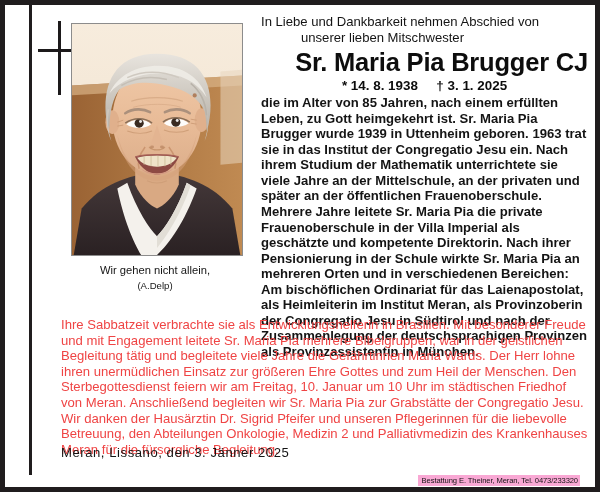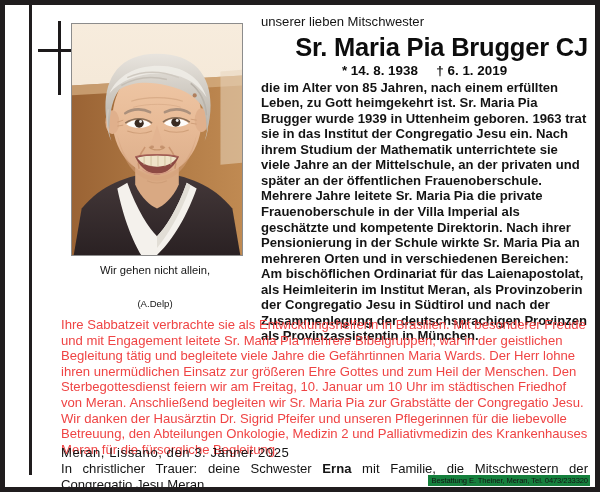--- a/index.html
+++ b/index.html
@@ -79,38 +79,38 @@
     width: 220px;
     text-align: center;
     font-size: 11.2px;
     line-height: 14.5px;
     color: #141414;
   }
   .quote .attrib {
     font-size: 9.6px;
     line-height: 14px;
     display: block;
-    margin-top: 19px;
+    margin-top: 1px;
   }
 
   
   .rcol {
     position: absolute;
     left: 256px;
     top: 9px;
     width: 327px;
   }
 
   .lede {
     font-size: 13.1px;
     line-height: 15.6px;
     text-align: justify;
     color: #141414;
   }
-  .lede .l2 { text-align: left; }
+  .lede .l2 { text-align: left; margin-left: 40px; }
 
   .name {
     font-size: 25.5px;
     font-weight: bold;
     line-height: 30px;
     letter-spacing: -0.2px;
     text-align: right;
     color: #0d0d0d;
     white-space: nowrap;
     margin-top: 2px;
@@ -170,27 +170,27 @@
     font-size: 13.1px;
     line-height: 15.6px;
     text-align: justify;
     color: #141414;
   }
   .mourners b { font-weight: bold; }
 
   
   .credit {
     position: absolute;
-    right: 5px;
+    right: 15px;
     bottom: 1px;
     font-size: 7.6px;
     line-height: 10px;
     color: #141414;
     letter-spacing: -0.1px;
-    background: #15803d;
+    background: #f9a8d4;
     padding: 1px 2px 0 4px;
     white-space: nowrap;
   }
 </style>
 </head>
 <body>
 
 <div id="notice">
   <div class="page">
 
@@ -301,44 +301,42 @@
       </svg>
     </div>
 
     <div class="quote">
       <span>Wir gehen nicht allein,</span><br>
       <span class="attrib">(A.Delp)</span>
     </div>
 
     <div class="rcol">
       <div class="lede">
+        <div>In Liebe und Dankbarkeit nehmen Abschied von</div>
         <div class="l2">unserer lieben Mitschwester</div>
       </div>
 
       <div class="name">Sr. Maria Pia Brugger CJ</div>
 
       <div class="dates">
         <span>*</span>
         <span>14. 8. 1938</span>
         <span class="gap"></span>
         <span>†</span>
-        <span>6. 1. 2019</span>
+        <span>3. 1. 2025</span>
       </div>
 
       <div class="rbody">
         <p class="last">die im Alter von 85 Jahren, nach einem erfüllten Leben, zu Gott heimgekehrt ist. Sr. Maria Pia Brugger wurde 1939 in Uttenheim geboren. 1963 trat sie in das Institut der Congregatio Jesu ein. Nach ihrem Studium der Mathematik unterrichtete sie viele Jahre an der Mittelschule, an der privaten und später an der öffentlichen Frauenoberschule. Mehrere Jahre leitete Sr. Maria Pia die private Frauenoberschule in der Villa Imperial als geschätzte und kompetente Direktorin. Nach ihrer Pensionierung in der Schule wirkte Sr. Maria Pia an mehreren Orten und in verschiedenen Bereichen: Am bischöflichen Ordinariat für das Laienapostolat, als Heimleiterin im Institut Meran, als Provinzoberin der Congregatio Jesu in Südtirol und nach der Zusammenlegung der deutschsprachigen Provinzen als Provinzassistentin in München.</p>
       </div>
     </div>
 
     <div class="fcol">
       <p class="flush">Ihre Sabbatzeit verbrachte sie als Entwicklungshelferin in Brasilien. Mit besonderer Freude und mit Engagement leitete Sr. Maria Pia mehrere Bibelgruppen, war in der geistlichen Begleitung tätig und begleitete viele Jahre die Gefährtinnen Maria Wards. Der Herr lohne ihren unermüdlichen Einsatz zur größeren Ehre Gottes und zum Heil der Menschen. Den Sterbegottesdienst feiern wir am Freitag, 10. Januar um 10 Uhr im städtischen Friedhof von Meran. Anschließend begleiten wir Sr. Maria Pia zur Grabstätte der Congregatio Jesu. Wir danken der Hausärztin Dr. Sigrid Pfeifer und unseren Pflegerinnen für die liebevolle Betreuung, den Abteilungen Onkologie, Medizin 2 und Palliativmedizin des Krankenhauses Meran für die fürsorgliche Begleitung.</p>
     </div>
 
     <div class="placeline">Meran, Lissano, den 3. Jänner 2025</div>
 
-    <div class="mourners">
-      <span>In christlicher Trauer: deine Schwester </span><b>Erna</b><span> mit Familie, die Mitschwestern der Congregatio Jesu Meran</span>
-    </div>
 
     <div class="credit">Bestattung E. Theiner, Meran, Tel. 0473/233320</div>
 
   </div>
 </div>
 
 </body></html>

